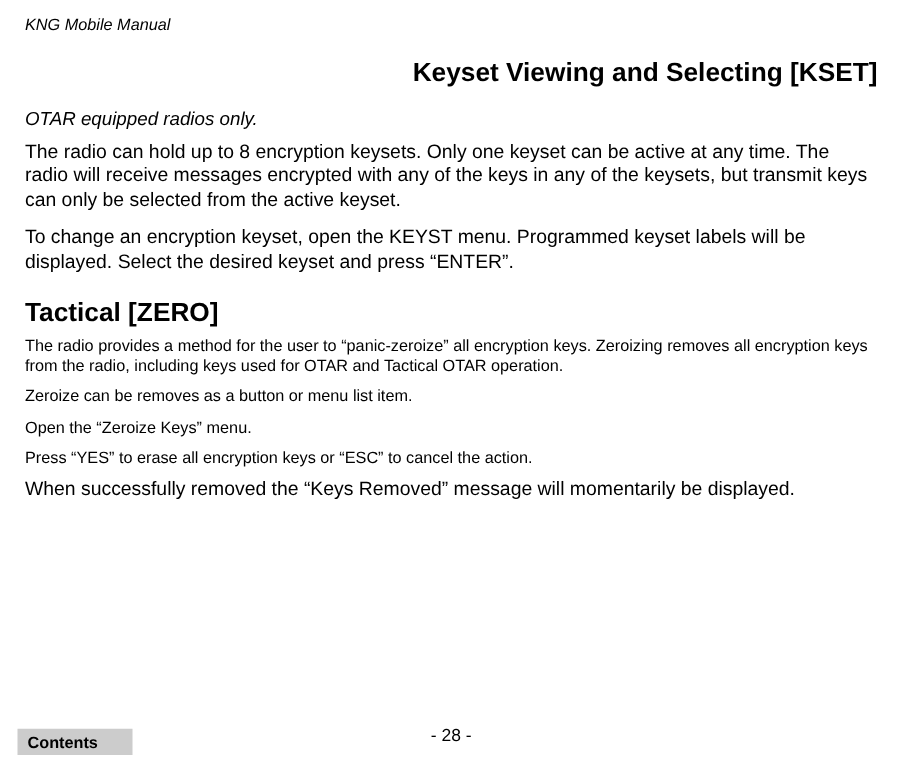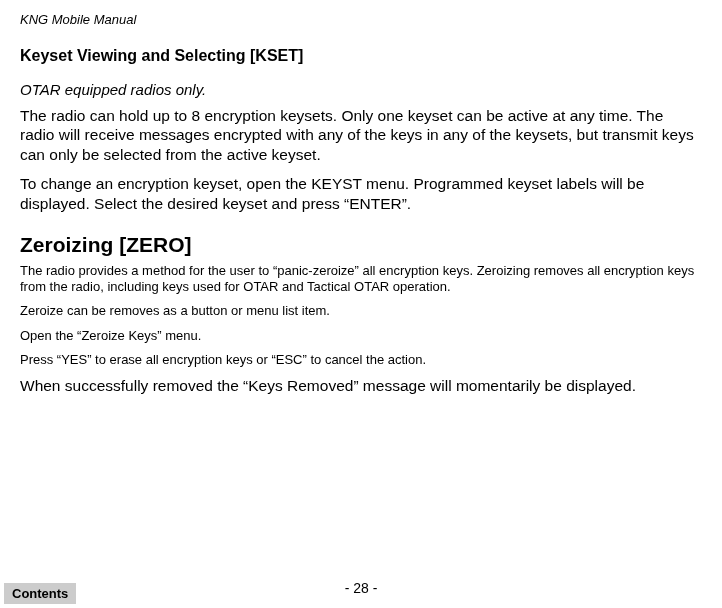--- a/index.html
+++ b/index.html
@@ -16,22 +16,23 @@
       position: relative;
       padding: 12px 20px 0 20px;
     }
     .header-title {
       font-style: italic;
       font-size: 13px;
       margin-bottom: 20px;
     }
     .section-heading {
       font-weight: bold;
-      font-size: 16px;
+      font-size: 21px;
       margin-bottom: 2px;
+      text-align: right;
     }
     .subtitle {
       font-style: italic;
       font-size: 15px;
       margin-bottom: 8px;
       margin-top: 16px;
     }
     .para {
       font-size: 15.5px;
       line-height: 1.25;
@@ -56,39 +57,39 @@
       height: 20px;
     }
     .page-num {
       position: absolute;
       left: 50%;
       transform: translateX(-50%);
       font-size: 14px;
     }
     .contents-btn {
       position: absolute;
-      left: 4px;
+      left: 14px;
       bottom: -4px;
       background: #cccccc;
-      padding: 3px 8px 3px 8px;
+      padding: 3px 28px 3px 8px;
       font-size: 13px;
       font-weight: bold;
     }
   </style>
 </head>
 <body>
 
 <div class="header-title">KNG Mobile Manual</div>
 
 <div class="section-heading">Keyset Viewing and Selecting [KSET]</div>
 <div class="subtitle">OTAR equipped radios only.</div>
 <div class="para">The radio can hold up to 8 encryption keysets. Only one keyset can be active at any time. The radio will receive messages encrypted with any of the keys in any of the keysets, but transmit keys can only be selected from the active keyset.</div>
 <div class="para">To change an encryption keyset, open the KEYST menu. Programmed keyset labels will be displayed. Select the desired keyset and press “ENTER”.</div>
 
-<div class="section-heading-2">Zeroizing [ZERO]</div>
+<div class="section-heading-2">Tactical [ZERO]</div>
 <div class="para-large">The radio provides a method for the user to “panic-zeroize” all encryption keys. Zeroizing removes all encryption keys from the radio, including keys used for OTAR and Tactical OTAR operation.</div>
 <div class="para-large">Zeroize can be removes as a button or menu list item.</div>
 <div class="para-large">Open the “Zeroize Keys” menu.</div>
 <div class="para-large">Press “YES” to erase all encryption keys or “ESC” to cancel the action.</div>
 <div class="para">When successfully removed the “Keys Removed” message will momentarily be displayed.</div>
 
 <div class="footer">
   <span class="page-num">- 28 -</span>
   <span class="contents-btn">Contents</span>
 </div>

